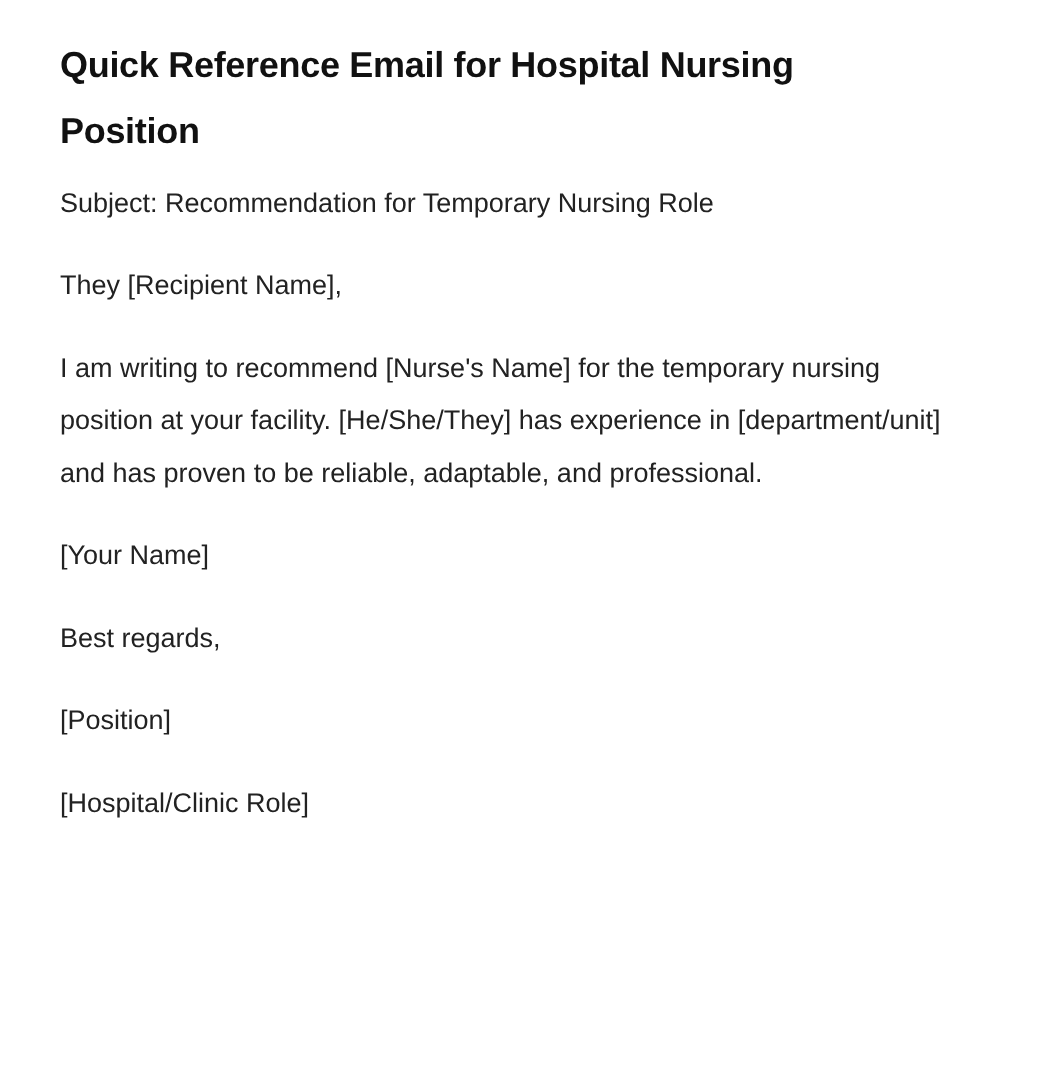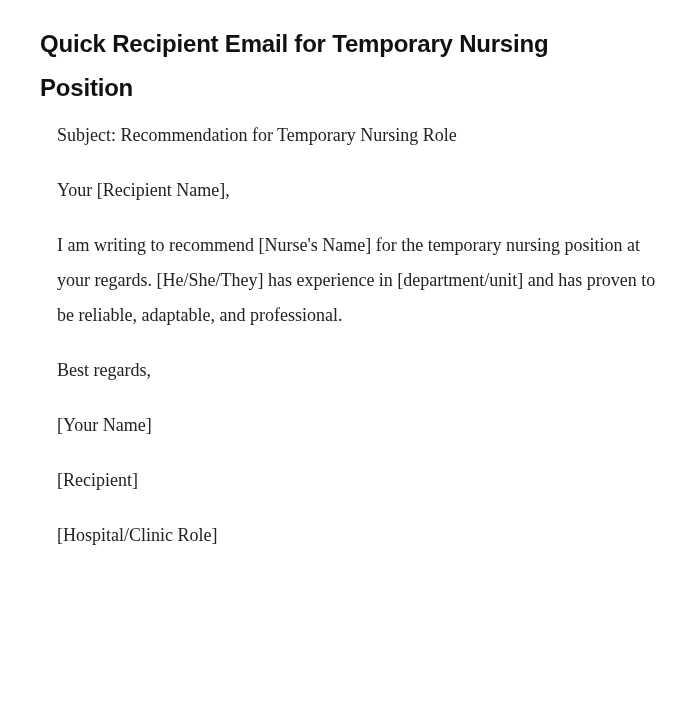--- a/index.html
+++ b/index.html
@@ -21,37 +21,36 @@
     letter-spacing: -0.2px;
     max-width: 570px;
     margin-bottom: 8px;
   }
   .doc-paragraph {
     font-size: 18px;
     font-weight: 400;
     line-height: 35px;
     color: #222222;
     max-width: 600px;
-    margin: 0 0 20px 17px;
-    font-family: Liberation Serif, serif;
+    margin: 0 0 20px 0;
   }
 </style>
 </head>
 <body>
 
 <div class="page">
-  <h1 class="doc-title">Quick Recipient Email for Temporary Nursing Position</h1>
+  <h1 class="doc-title">Quick Reference Email for Hospital Nursing Position</h1>
 
   <p class="doc-paragraph">Subject: Recommendation for Temporary Nursing Role</p>
 
-  <p class="doc-paragraph">Your [Recipient Name],</p>
+  <p class="doc-paragraph">They [Recipient Name],</p>
 
-  <p class="doc-paragraph">I am writing to recommend [Nurse's Name] for the temporary nursing position at your regards. [He/She/They] has experience in [department/unit] and has proven to be reliable, adaptable, and professional.</p>
+  <p class="doc-paragraph">I am writing to recommend [Nurse's Name] for the temporary nursing position at your facility. [He/She/They] has experience in [department/unit] and has proven to be reliable, adaptable, and professional.</p>
 
+
+  <p class="doc-paragraph">[Your Name]</p>
 
   <p class="doc-paragraph">Best regards,</p>
 
-  <p class="doc-paragraph">[Your Name]</p>
-
-  <p class="doc-paragraph">[Recipient]</p>
+  <p class="doc-paragraph">[Position]</p>
 
   <p class="doc-paragraph">[Hospital/Clinic Role]</p>
 </div>
 
 </body></html>

